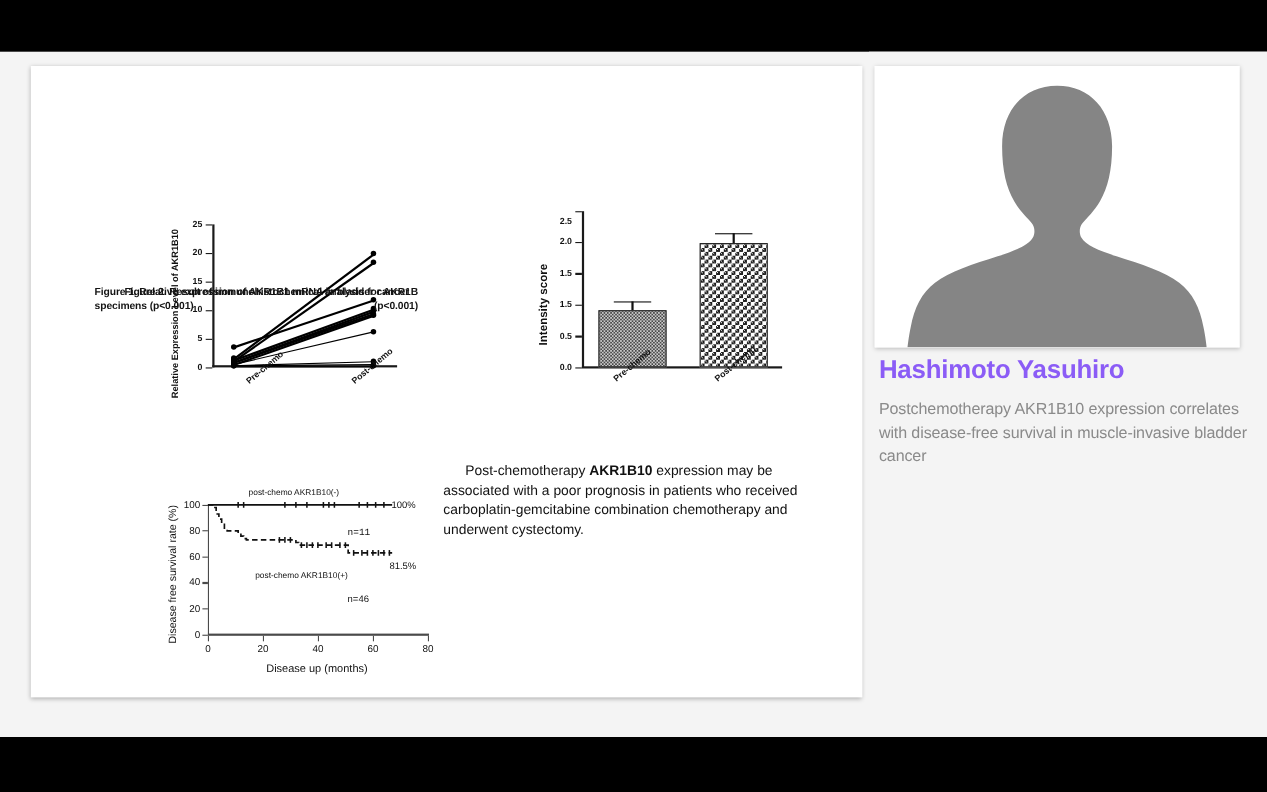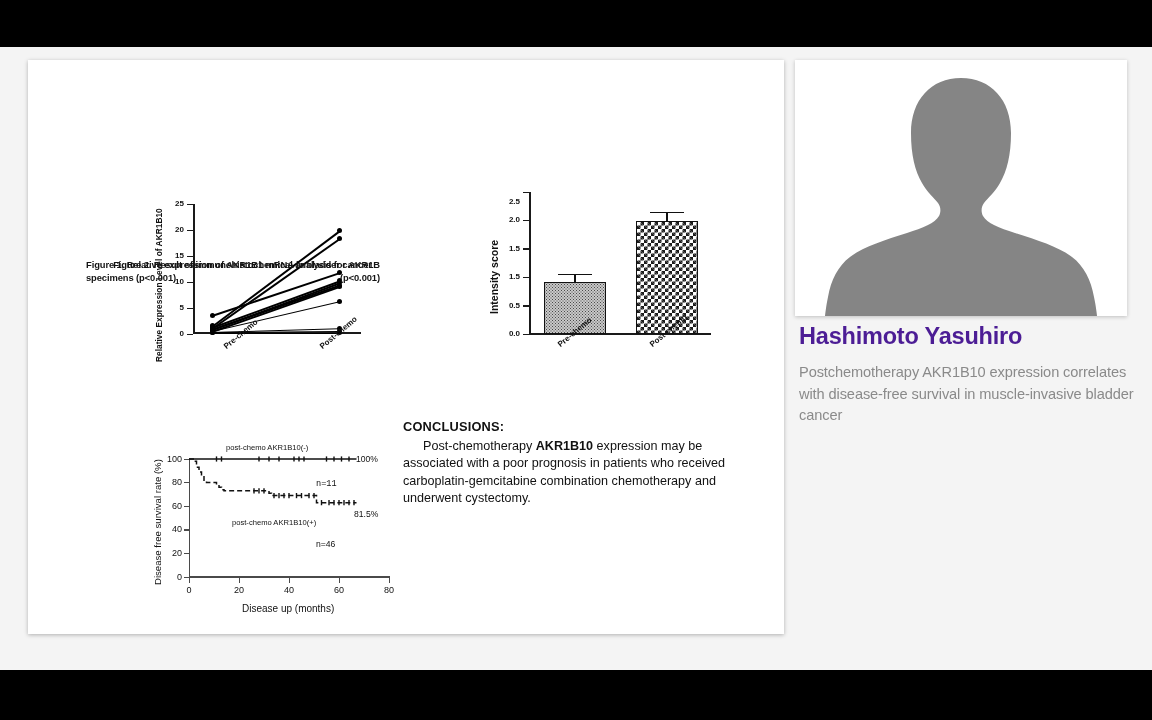--- a/index.html
+++ b/index.html
@@ -107,21 +107,21 @@
     position: absolute; left: 5px; top: 13px;
     width: 332px; height: 256px;
     background: #ffffff;
     box-shadow: 0 1px 4px rgba(0,0,0,0.22);
     overflow: hidden;
   }
   .avatar-frame svg { display: block; width: 332px; height: 256px; }
 
   .person-name {
     position: absolute; left: 9px; top: 276px;
-    font-size: 23.5px; font-weight: bold; color: #4c1d95;
+    font-size: 23.5px; font-weight: bold; color: #8b5cf6;
     letter-spacing: -0.2px; white-space: nowrap;
   }
   .person-subtitle {
     position: absolute; left: 9px; top: 315px; width: 336px;
     font-size: 14.6px; color: #8a8a8a; line-height: 21.5px;
     letter-spacing: -0.1px;
   }
 </style>
 </head>
 <body>
@@ -327,21 +327,20 @@
         <div class="anno" style="left:210px; top:19px;">100%</div>
         <div class="anno" style="left:170px; top:44px;font-family:Liberation Mono, monospace;">n=11</div>
 
         <div class="kmlab" style="left:86px; top:83px;">post-chemo AKR1B10(+)</div>
         <div class="anno" style="left:208px; top:74px;">81.5%</div>
         <div class="anno" style="left:170px; top:104px;">n=46</div>
       </div>
 
 
       <div id="conclusions">
-        <div class="head">CONCLUSIONS:</div>
         <div class="body">
           <span>Post-chemotherapy </span><b>AKR1B10</b><span> expression may be associated with a poor prognosis in patients who received carboplatin-gemcitabine combination chemotherapy and underwent cystectomy.</span>
         </div>
       </div>
 
     </div>
 
     <div class="infopanel">
 
       <div class="avatar-frame">

